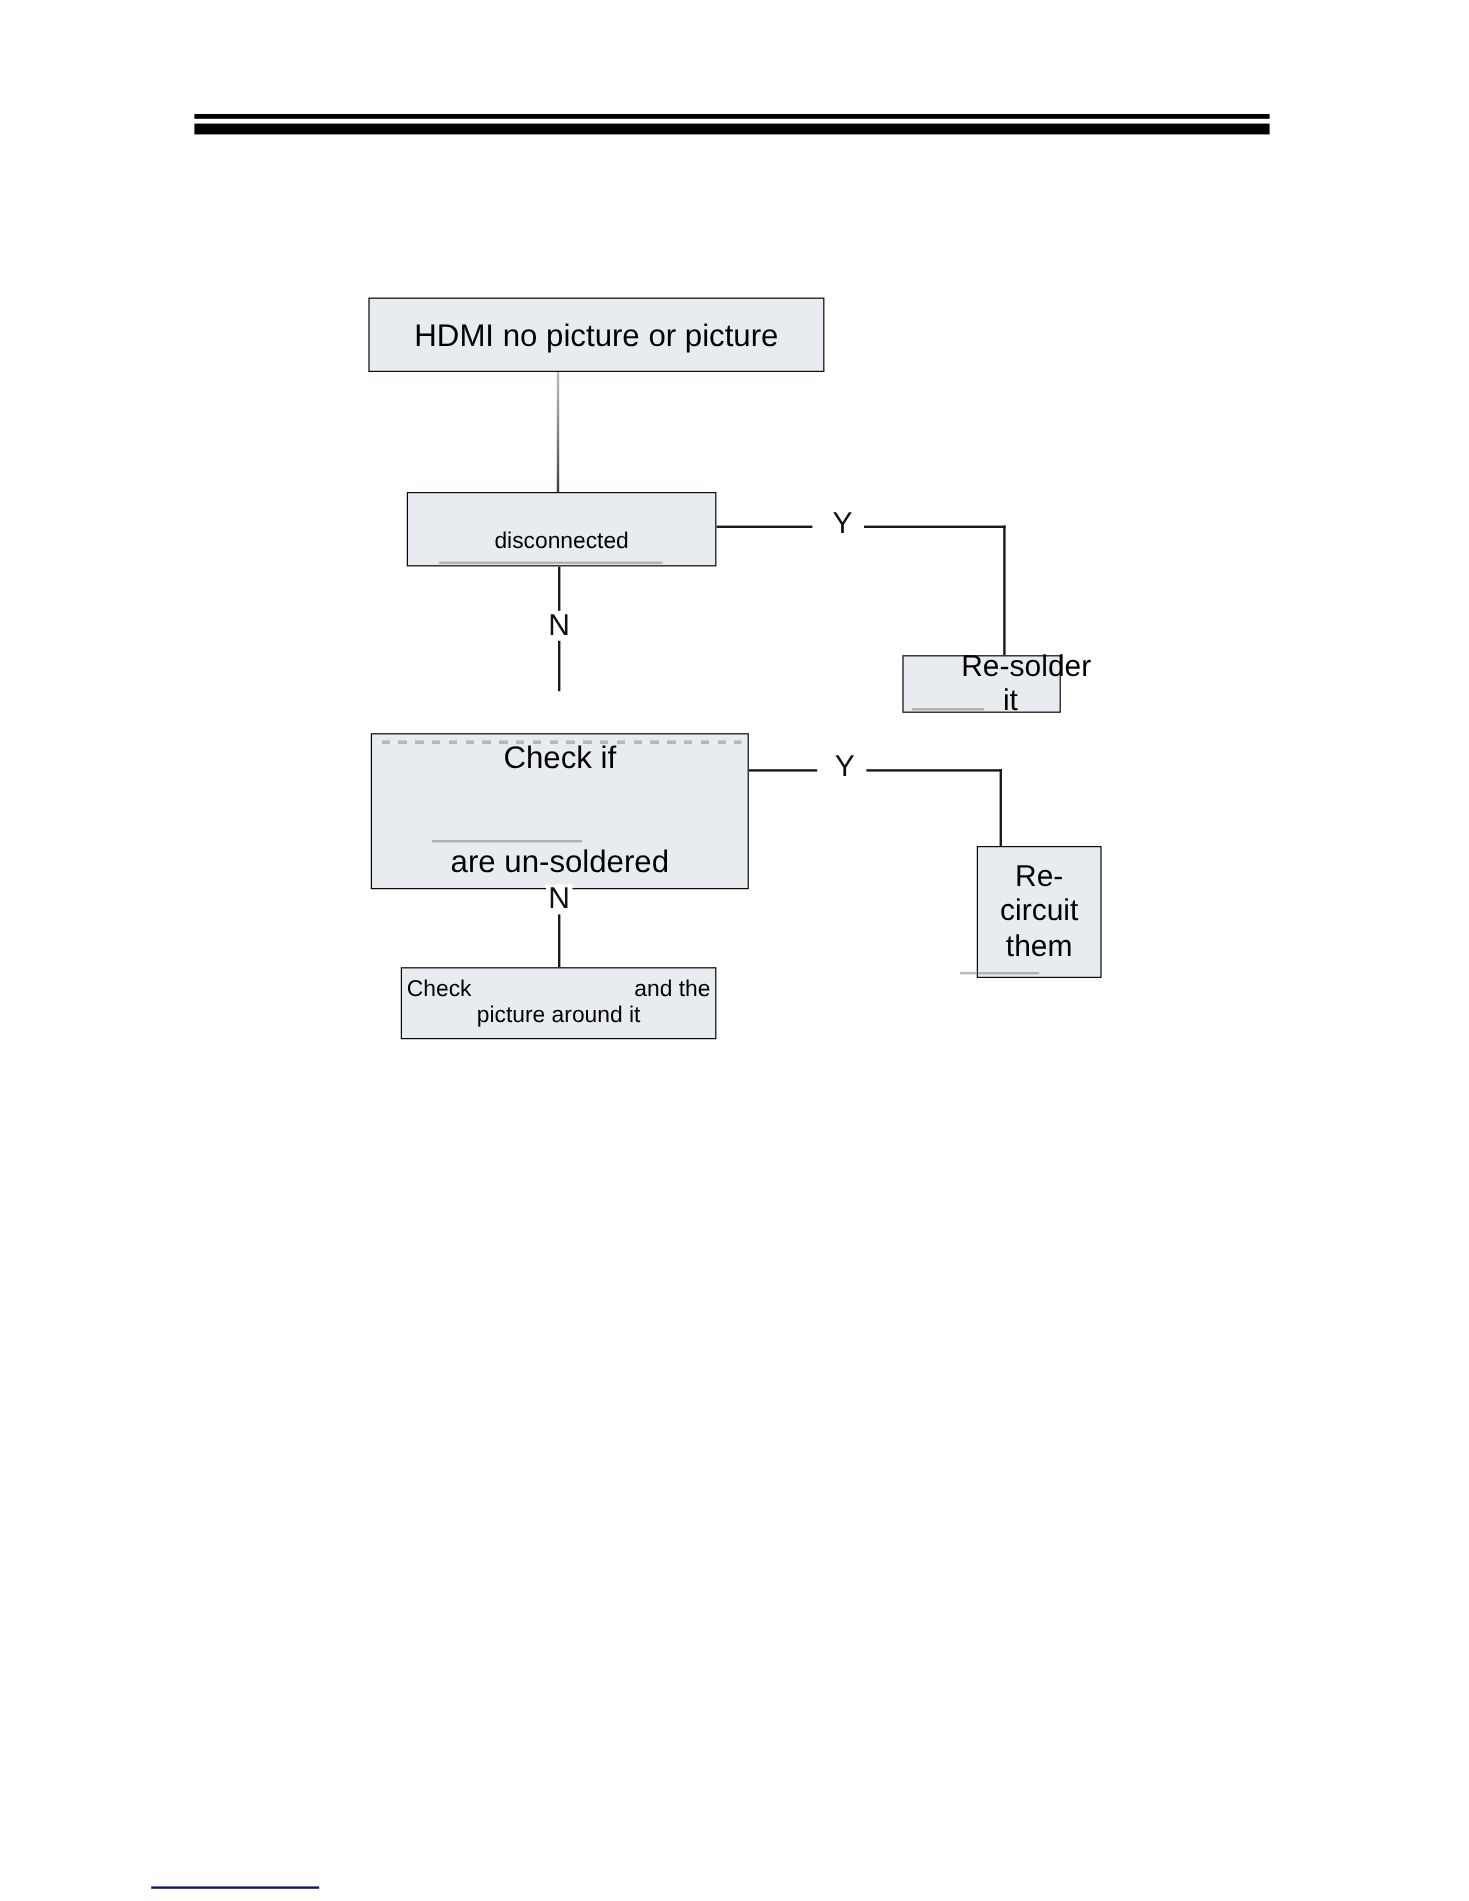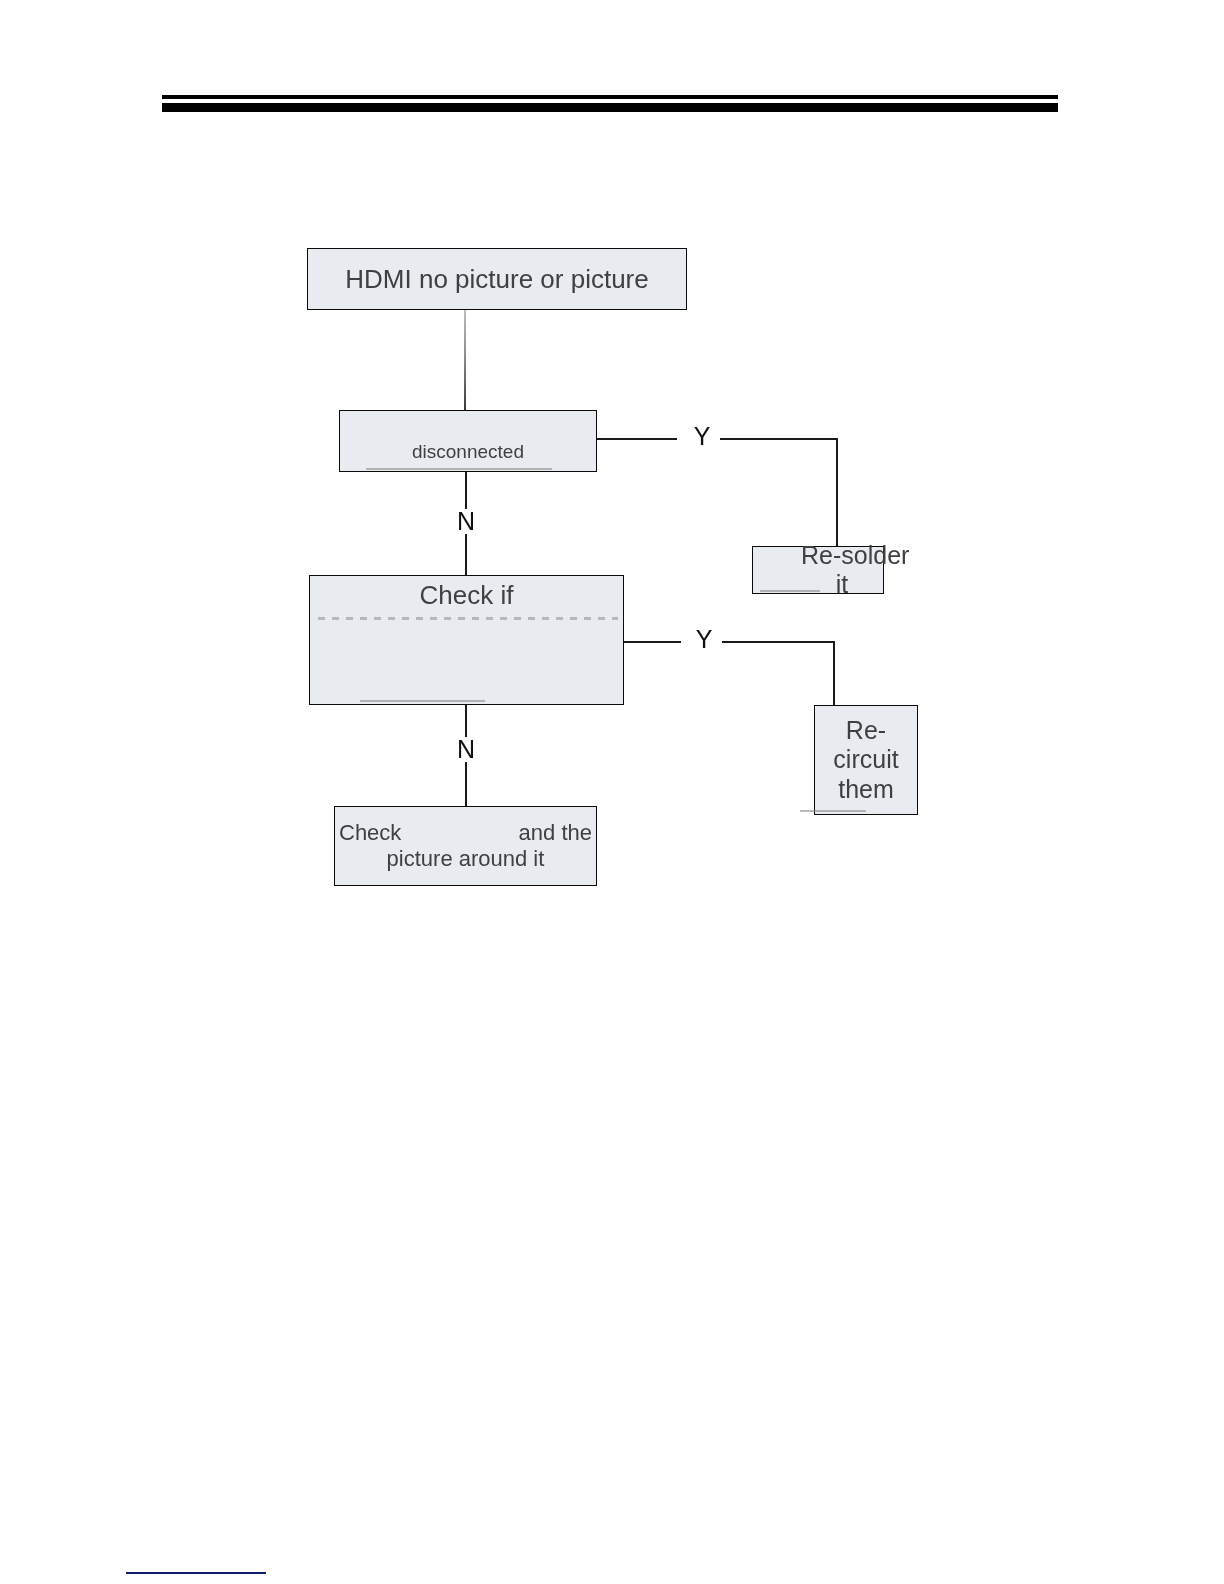--- a/index.html
+++ b/index.html
@@ -45,21 +45,21 @@
     height: 2px;
     background: #0f1a6b;
   }
 
   
   .fc-box {
     position: absolute;
     box-sizing: border-box;
     background: #e8ebef;
     border: 1.6px solid #0a0a0a;
-    color: #404040;
+    color: #000000;
     font-family: "Liberation Sans", sans-serif;
     display: flex;
     flex-direction: column;
     justify-content: center;
     z-index: 4;
   }
   .fc-box .ln {
     display: block;
     width: 100%;
     text-align: center;
@@ -95,22 +95,22 @@
     overflow: visible;
     padding-left: 48px;
   }
   #box-resolder-it .ln { overflow: visible; }
   #box-resolder-them {
     left: 782px; top: 705px; width: 104px; height: 110px;
     font-size: 25px;
     margin-left: 32px;
   }
   #box-check-circuit {
-    left: 334px; top: 806px; width: 263px; height: 80px;
-    font-size: 22px;
+    left: 334px; top: 806px; width: 263px; height: 60px;
+    font-size: 19px;
   }
 
   
   .conn {
     position: absolute;
     background: #1a1a1a;
     z-index: 2;
   }
   .conn.grad-v {
     background: linear-gradient(to bottom, #bdbdbd 0%, #8e8e8e 45%, #3a3a3a 100%);
@@ -190,23 +190,24 @@
   <div class="fc-box" id="box-disconnected">
     <span class="ln blank">&nbsp;</span>
     <span class="ln">disconnected</span>
   </div>
 
   <div class="fc-box" id="box-resolder-it">
     <span class="ln">Re-solder</span>
     <span class="ln">it</span>
   </div>
 
-  <div class="fc-box" id="box-check-unsoldered" style="justify-content:space-between; padding:4px 0 6px 0;">
+  <div class="fc-box" id="box-check-unsoldered" style="justify-content:space-between; padding:4px 0 6px 0;margin-top:36px;">
     <span class="ln">Check if</span>
     <span class="ln blank">&nbsp;</span>
+    <span class="ln">are un-soldered</span>
   </div>
 
   <div class="fc-box" id="box-resolder-them">
     <span class="ln">Re-</span>
     <span class="ln">circuit</span>
     <span class="ln">them</span>
   </div>
 
   <div class="fc-box" id="box-check-circuit">
     <span class="ln spread">

